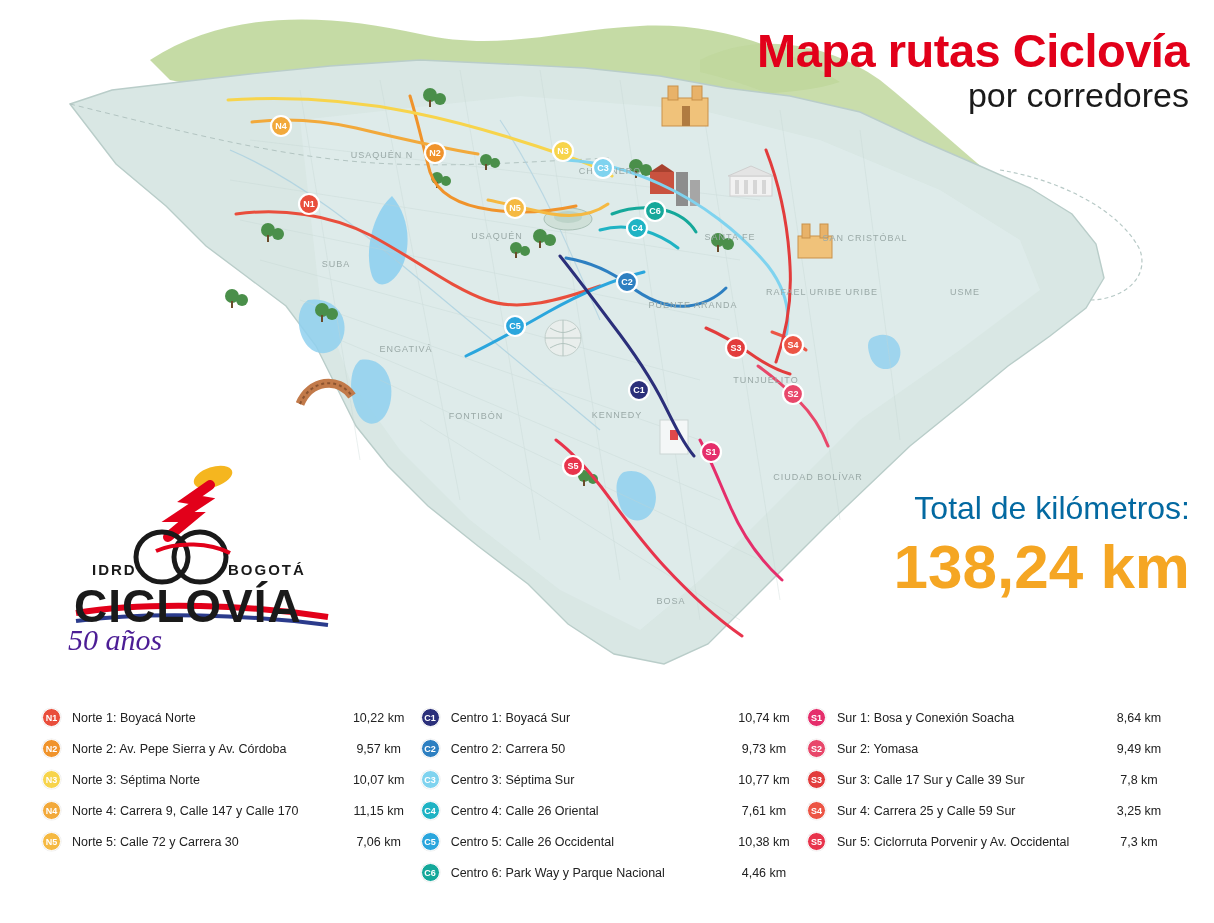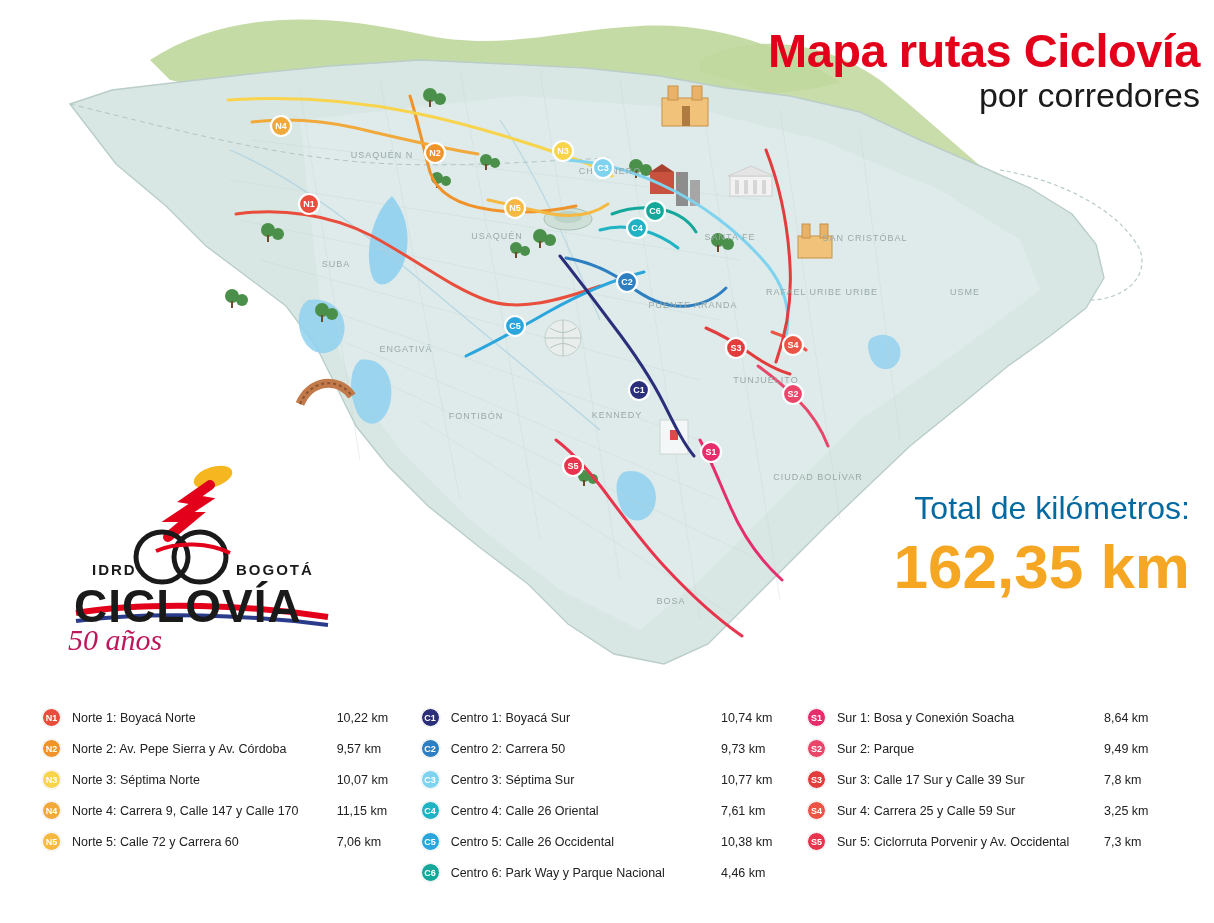--- a/index.html
+++ b/index.html
@@ -21,21 +21,21 @@
     position: absolute;
     left: 0; top: 0;
     width: 1214px; height: 690px;
     overflow: hidden;
   }
   #map-svg { position: absolute; left: 0; top: 0; }
 
   
   #title-block {
     position: absolute;
-    right: 14px; top: 26px;
+    right: 25px; top: 26px;
     text-align: right;
     width: 620px;
   }
   #main-title {
     font-size: 47px;
     font-weight: bold;
     color: #e2001a;
     line-height: 1.05;
     letter-spacing: -0.5px;
   }
@@ -70,32 +70,32 @@
   #logo-block {
     position: absolute;
     left: 60px; top: 455px;
     width: 300px; height: 215px;
   }
   #logo-idrd {
     position: absolute; left: 32px; top: 106px;
     font-size: 15px; font-weight: bold; color: #1a1a1a; letter-spacing: 2px;
   }
   #logo-bogota {
-    position: absolute; left: 176px; top: 106px;
+    position: absolute; left: 168px; top: 106px;
     font-size: 15px; font-weight: bold; color: #1a1a1a; letter-spacing: 2px;
   }
   #logo-word {
     position: absolute; left: 14px; top: 124px;
     font-size: 46px; font-weight: bold; color: #1a1a1a;
     letter-spacing: 1px;
     font-family: "Liberation Sans", sans-serif;
   }
   #logo-years {
     position: absolute; left: 8px; top: 168px;
-    font-size: 30px; font-style: italic; color: #be185d;
+    font-size: 30px; font-style: italic; color: #4c1d95;
     font-family: "Liberation Serif", serif;
   }
 
   
   #legend {
     position: absolute;
     left: 0; top: 690px;
     width: 1214px; height: 233px;
     display: flex;
     padding: 12px 40px 0 42px;
@@ -129,21 +129,21 @@
     font-size: 12.5px;
     color: #222;
     margin-left: 11px;
     white-space: nowrap;
     flex: 1 1 auto;
   }
   .legend-km {
     font-size: 12.5px;
     color: #222;
     width: 78px;
-    text-align: left;
+    text-align: center;
     flex: 0 0 auto;
   }
   .legend-col.north .legend-km { width: 84px; }
   .legend-col.center .legend-km { width: 86px; }
   .legend-col.south .legend-km { width: 70px; }
 
   
   .map-badge-text {
     font-size: 9px;
     font-weight: bold;
@@ -453,21 +453,21 @@
     </svg>
   </div>
 
   <div id="title-block">
     <div id="main-title">Mapa rutas Ciclovía</div>
     <div id="sub-title">por corredores</div>
   </div>
 
   <div id="total-block">
     <div id="total-label">Total de kilómetros:</div>
-    <div id="total-value">162,35 km</div>
+    <div id="total-value">138,24 km</div>
   </div>
 
   <div id="logo-block">
     <svg width="300" height="215" viewBox="0 0 300 215" xmlns="http://www.w3.org/2000/svg">
       <ellipse cx="153" cy="22" rx="20" ry="10" fill="#f5b61f" transform="rotate(-18 153 22)"></ellipse>
       <path d="M150 30 L130 44 L142 46 L118 62 L132 62 L108 82" fill="none" stroke="#e2001a" stroke-width="10" stroke-linecap="round"></path>
       <g fill="none" stroke="#1a1a1a" stroke-width="5">
         <ellipse cx="102" cy="102" rx="26" ry="25"></ellipse>
         <ellipse cx="140" cy="102" rx="26" ry="25"></ellipse>
       </g>
@@ -498,21 +498,21 @@
           <div class="legend-label">Norte 3: Séptima Norte</div>
           <div class="legend-km">10,07 km</div>
         </div>
         <div class="legend-row">
           <div class="badge" style="background: rgb(242, 169, 59);">N4</div>
           <div class="legend-label">Norte 4: Carrera 9, Calle 147 y Calle 170</div>
           <div class="legend-km">11,15 km</div>
         </div>
         <div class="legend-row">
           <div class="badge" style="background: rgb(245, 185, 66);">N5</div>
-          <div class="legend-label">Norte 5: Calle 72 y Carrera 60</div>
+          <div class="legend-label">Norte 5: Calle 72 y Carrera 30</div>
           <div class="legend-km">7,06 km</div>
         </div>
       </div>
     <div class="legend-col center" id="legend-center">
         <div class="legend-row">
           <div class="badge" style="background: rgb(43, 47, 122);">C1</div>
           <div class="legend-label">Centro 1: Boyacá Sur</div>
           <div class="legend-km">10,74 km</div>
         </div>
         <div class="legend-row">
@@ -542,21 +542,21 @@
         </div>
       </div>
     <div class="legend-col south" id="legend-south">
         <div class="legend-row">
           <div class="badge" style="background: rgb(229, 46, 107);">S1</div>
           <div class="legend-label">Sur 1: Bosa y Conexión Soacha</div>
           <div class="legend-km">8,64 km</div>
         </div>
         <div class="legend-row">
           <div class="badge" style="background: rgb(232, 71, 106);">S2</div>
-          <div class="legend-label">Sur 2: Parque</div>
+          <div class="legend-label">Sur 2: Yomasa</div>
           <div class="legend-km">9,49 km</div>
         </div>
         <div class="legend-row">
           <div class="badge" style="background: rgb(226, 60, 60);">S3</div>
           <div class="legend-label">Sur 3: Calle 17 Sur y Calle 39 Sur</div>
           <div class="legend-km">7,8 km</div>
         </div>
         <div class="legend-row">
           <div class="badge" style="background: rgb(236, 85, 69);">S4</div>
           <div class="legend-label">Sur 4: Carrera 25 y Calle 59 Sur</div>

